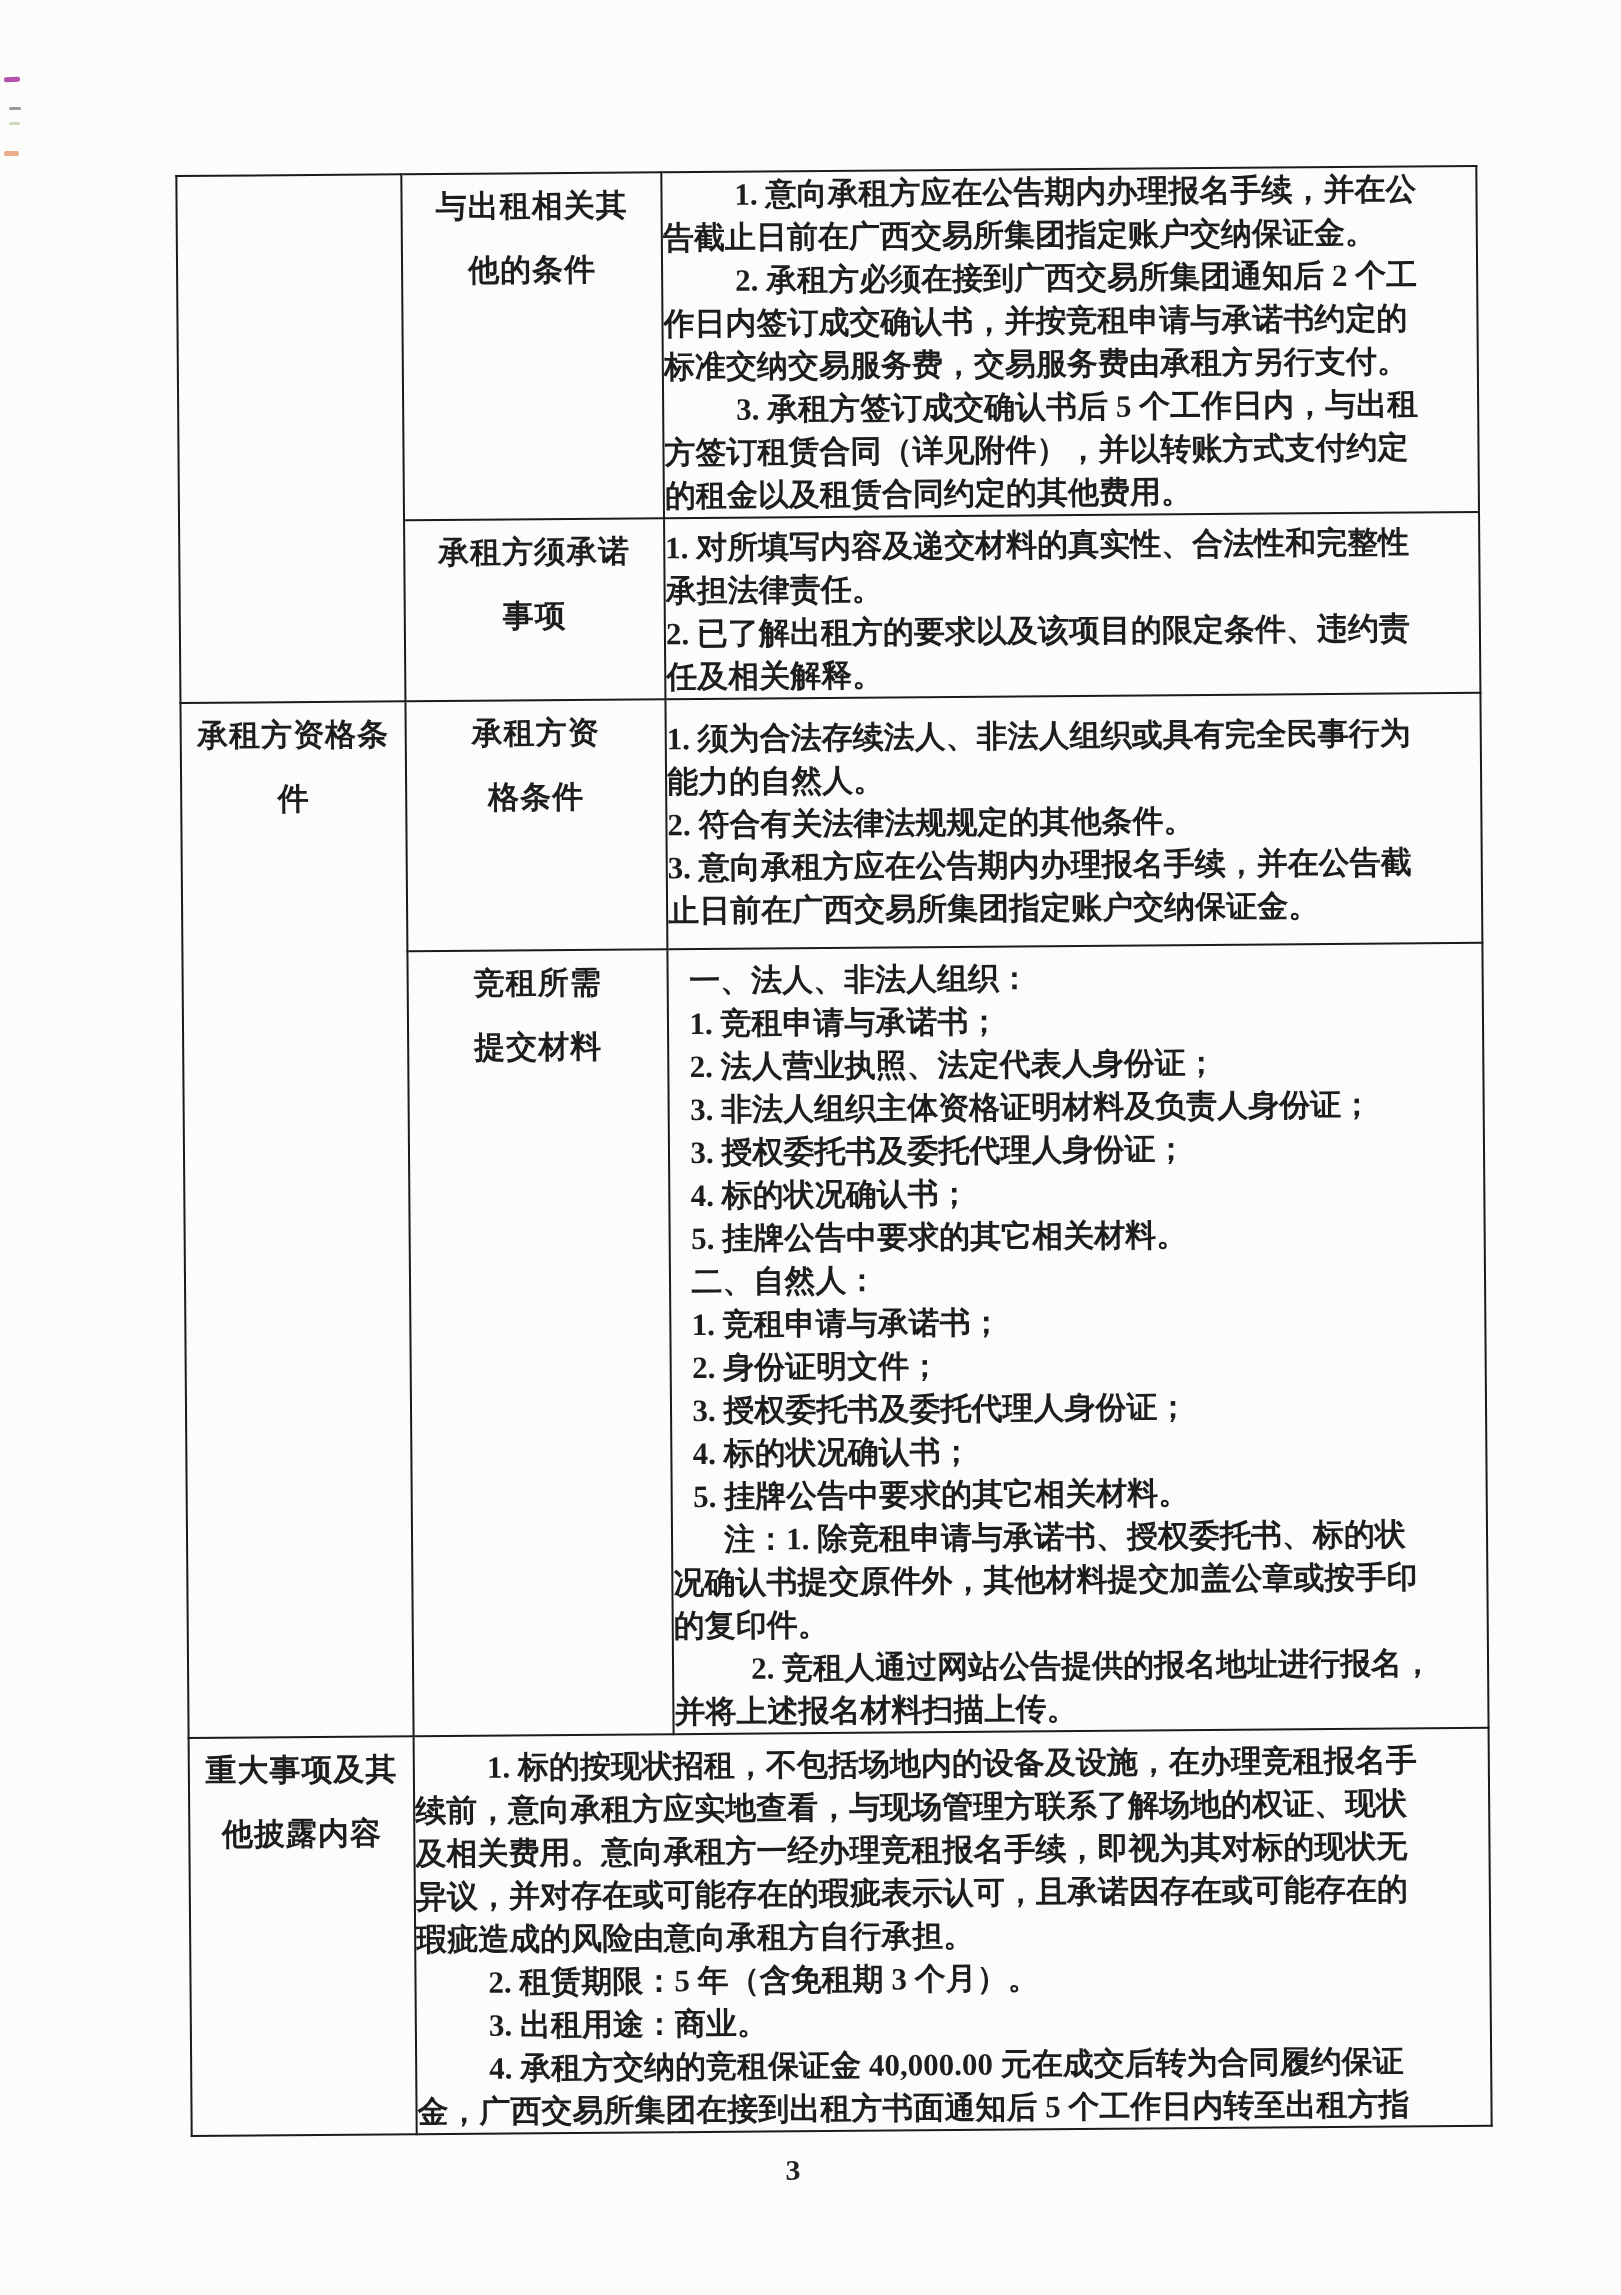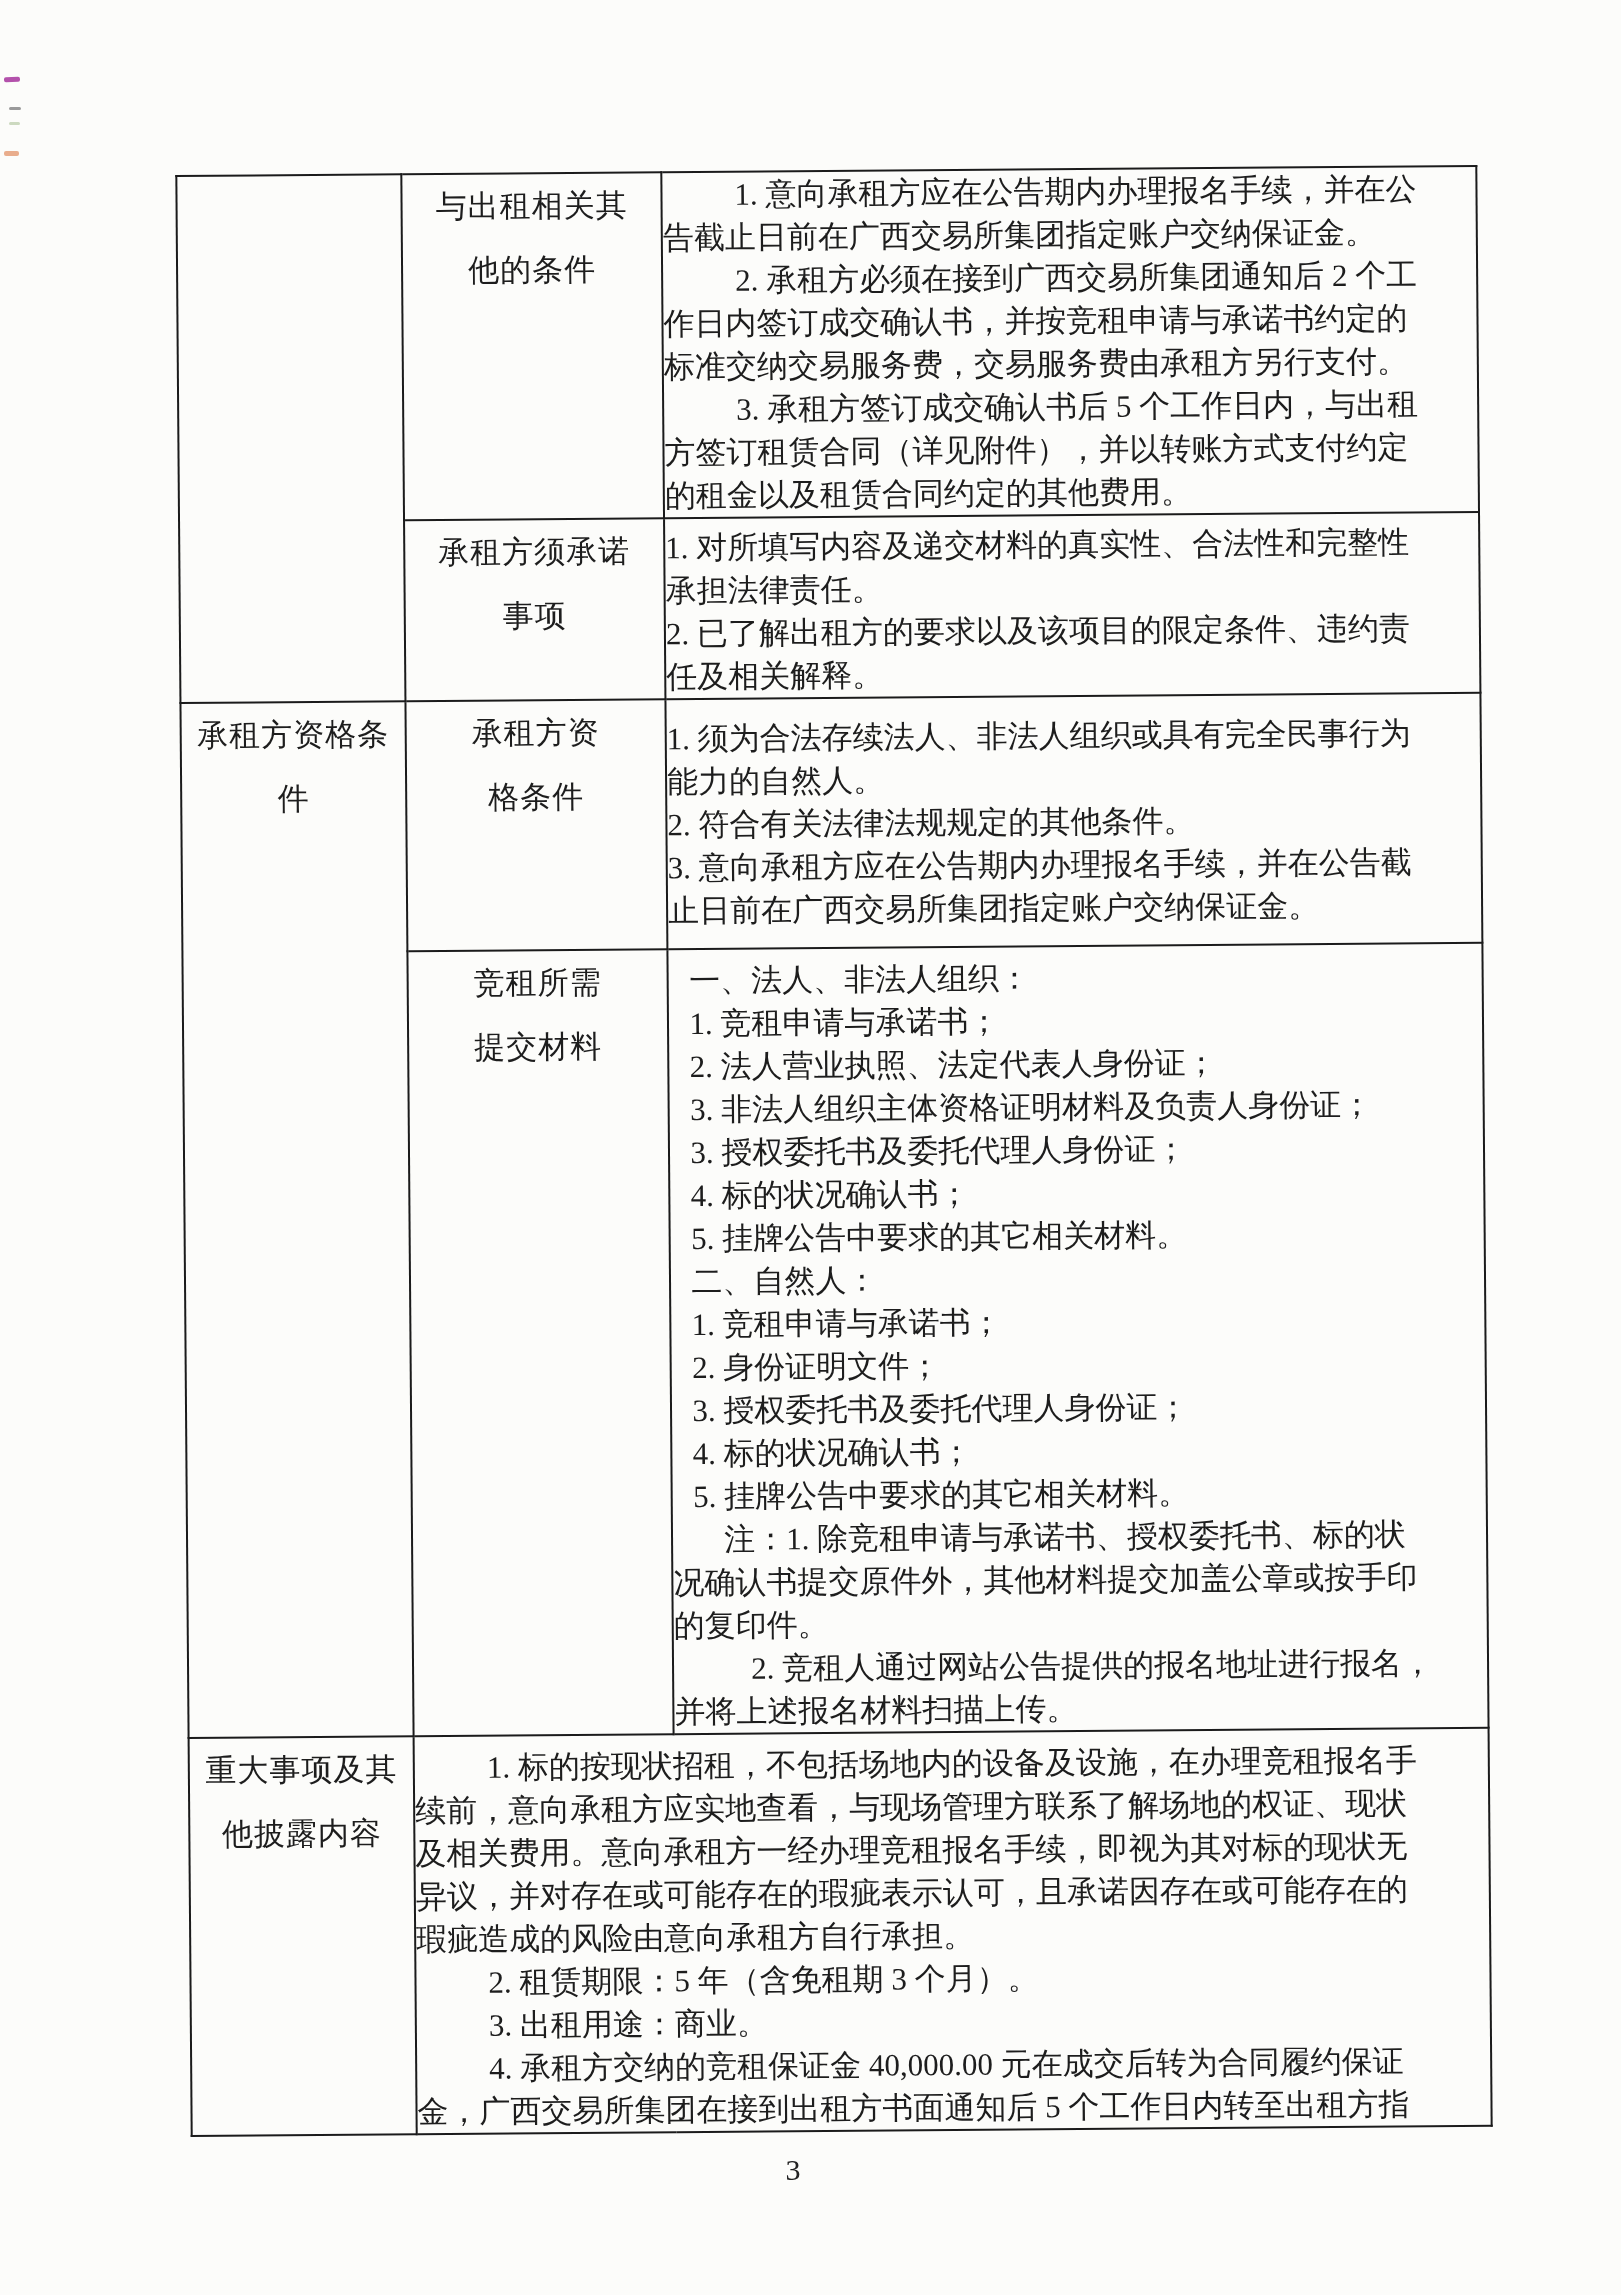--- a/index.html
+++ b/index.html
@@ -4,21 +4,21 @@
 <style>
   html,body{margin:0;padding:0;}
   body{
     width:1622px;height:2295px;
     background:#fcfcfa;
     font-family:"Liberation Serif","DejaVu Serif",serif;
     color:#1d1d1d;
     position:relative;
     overflow:hidden;
   }
-  .page{position:absolute;inset:0;}
+  .page{position:absolute;inset:0;font-weight:bold;}
   
   .dash{position:absolute;border-radius:2px;}
   .dash-magenta{left:4.1px;top:77px;width:16.4px;height:5.1px;background:#b351ab;transform:rotate(-2deg);}
   .dash-gray{left:9.2px;top:107px;width:12.3px;height:3.1px;background:#9a9a9a;}
   .dash-sage{left:9.2px;top:122px;width:11.2px;height:2.6px;background:#ccd9bf;}
   .dash-peach{left:3.6px;top:151px;width:15.3px;height:4.6px;background:#e9ad8c;}
 
   .tablewrap{
     position:absolute;left:183px;top:170px;width:1294px;
     transform:rotate(-0.45deg);transform-origin:50% 50%;

